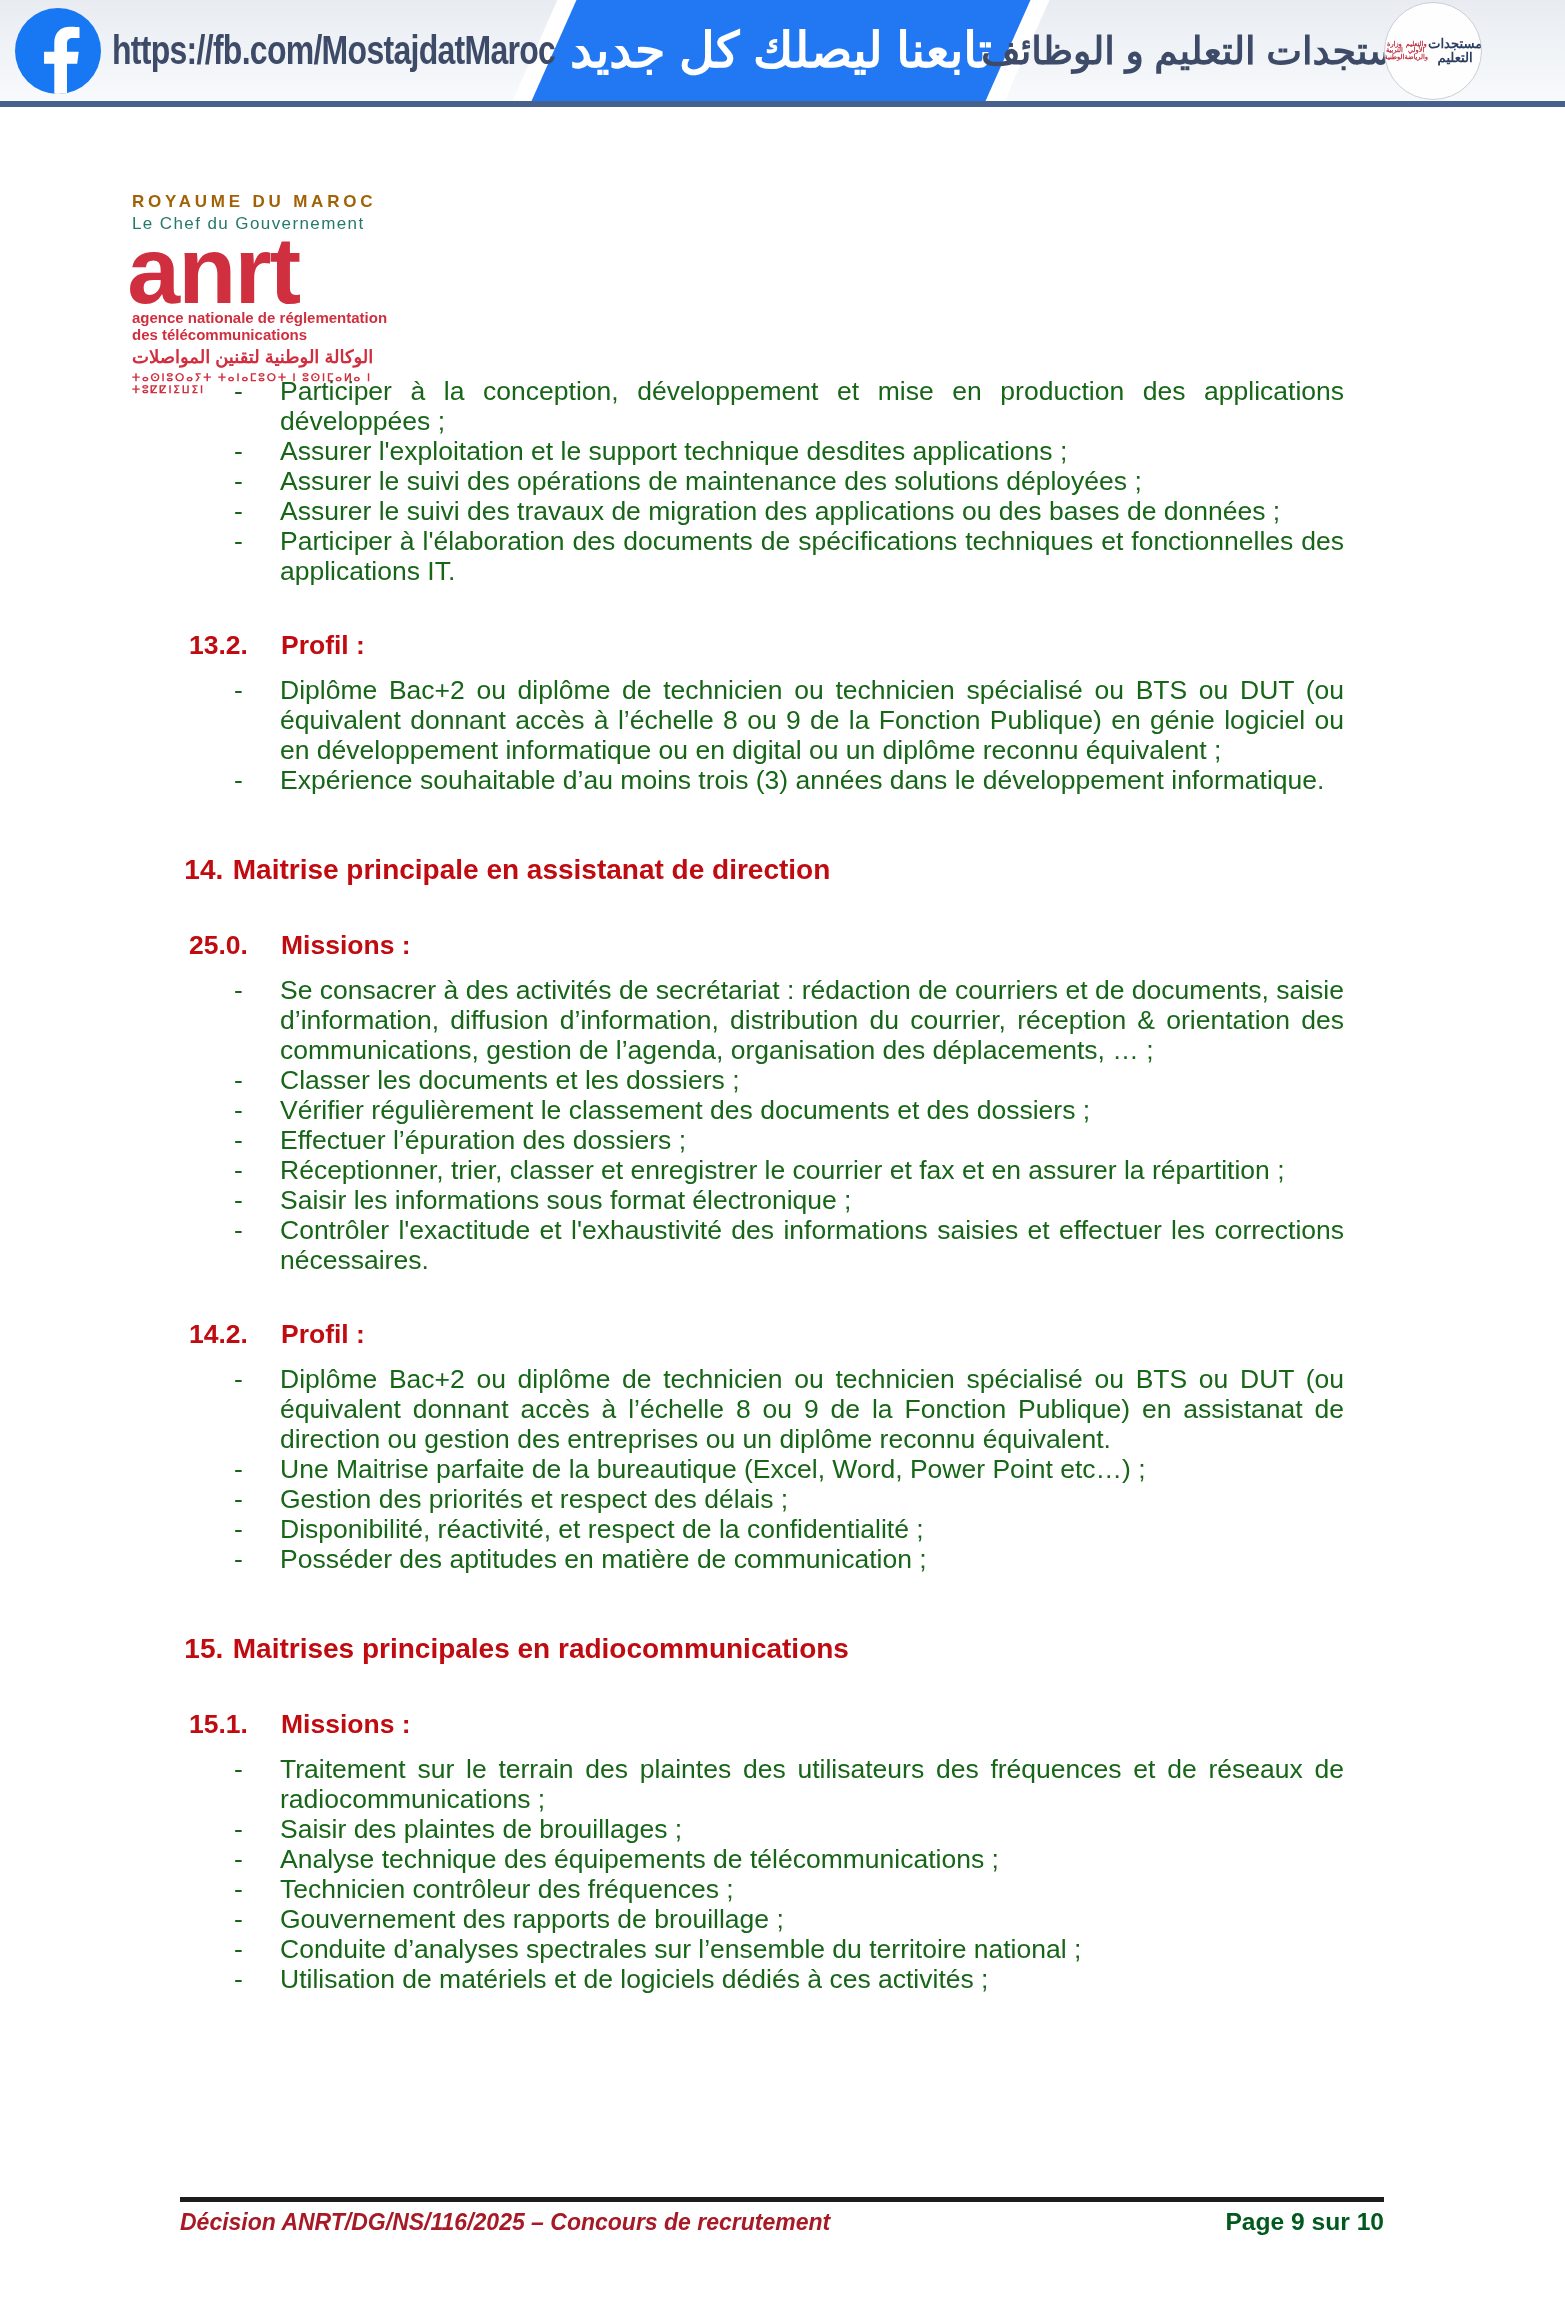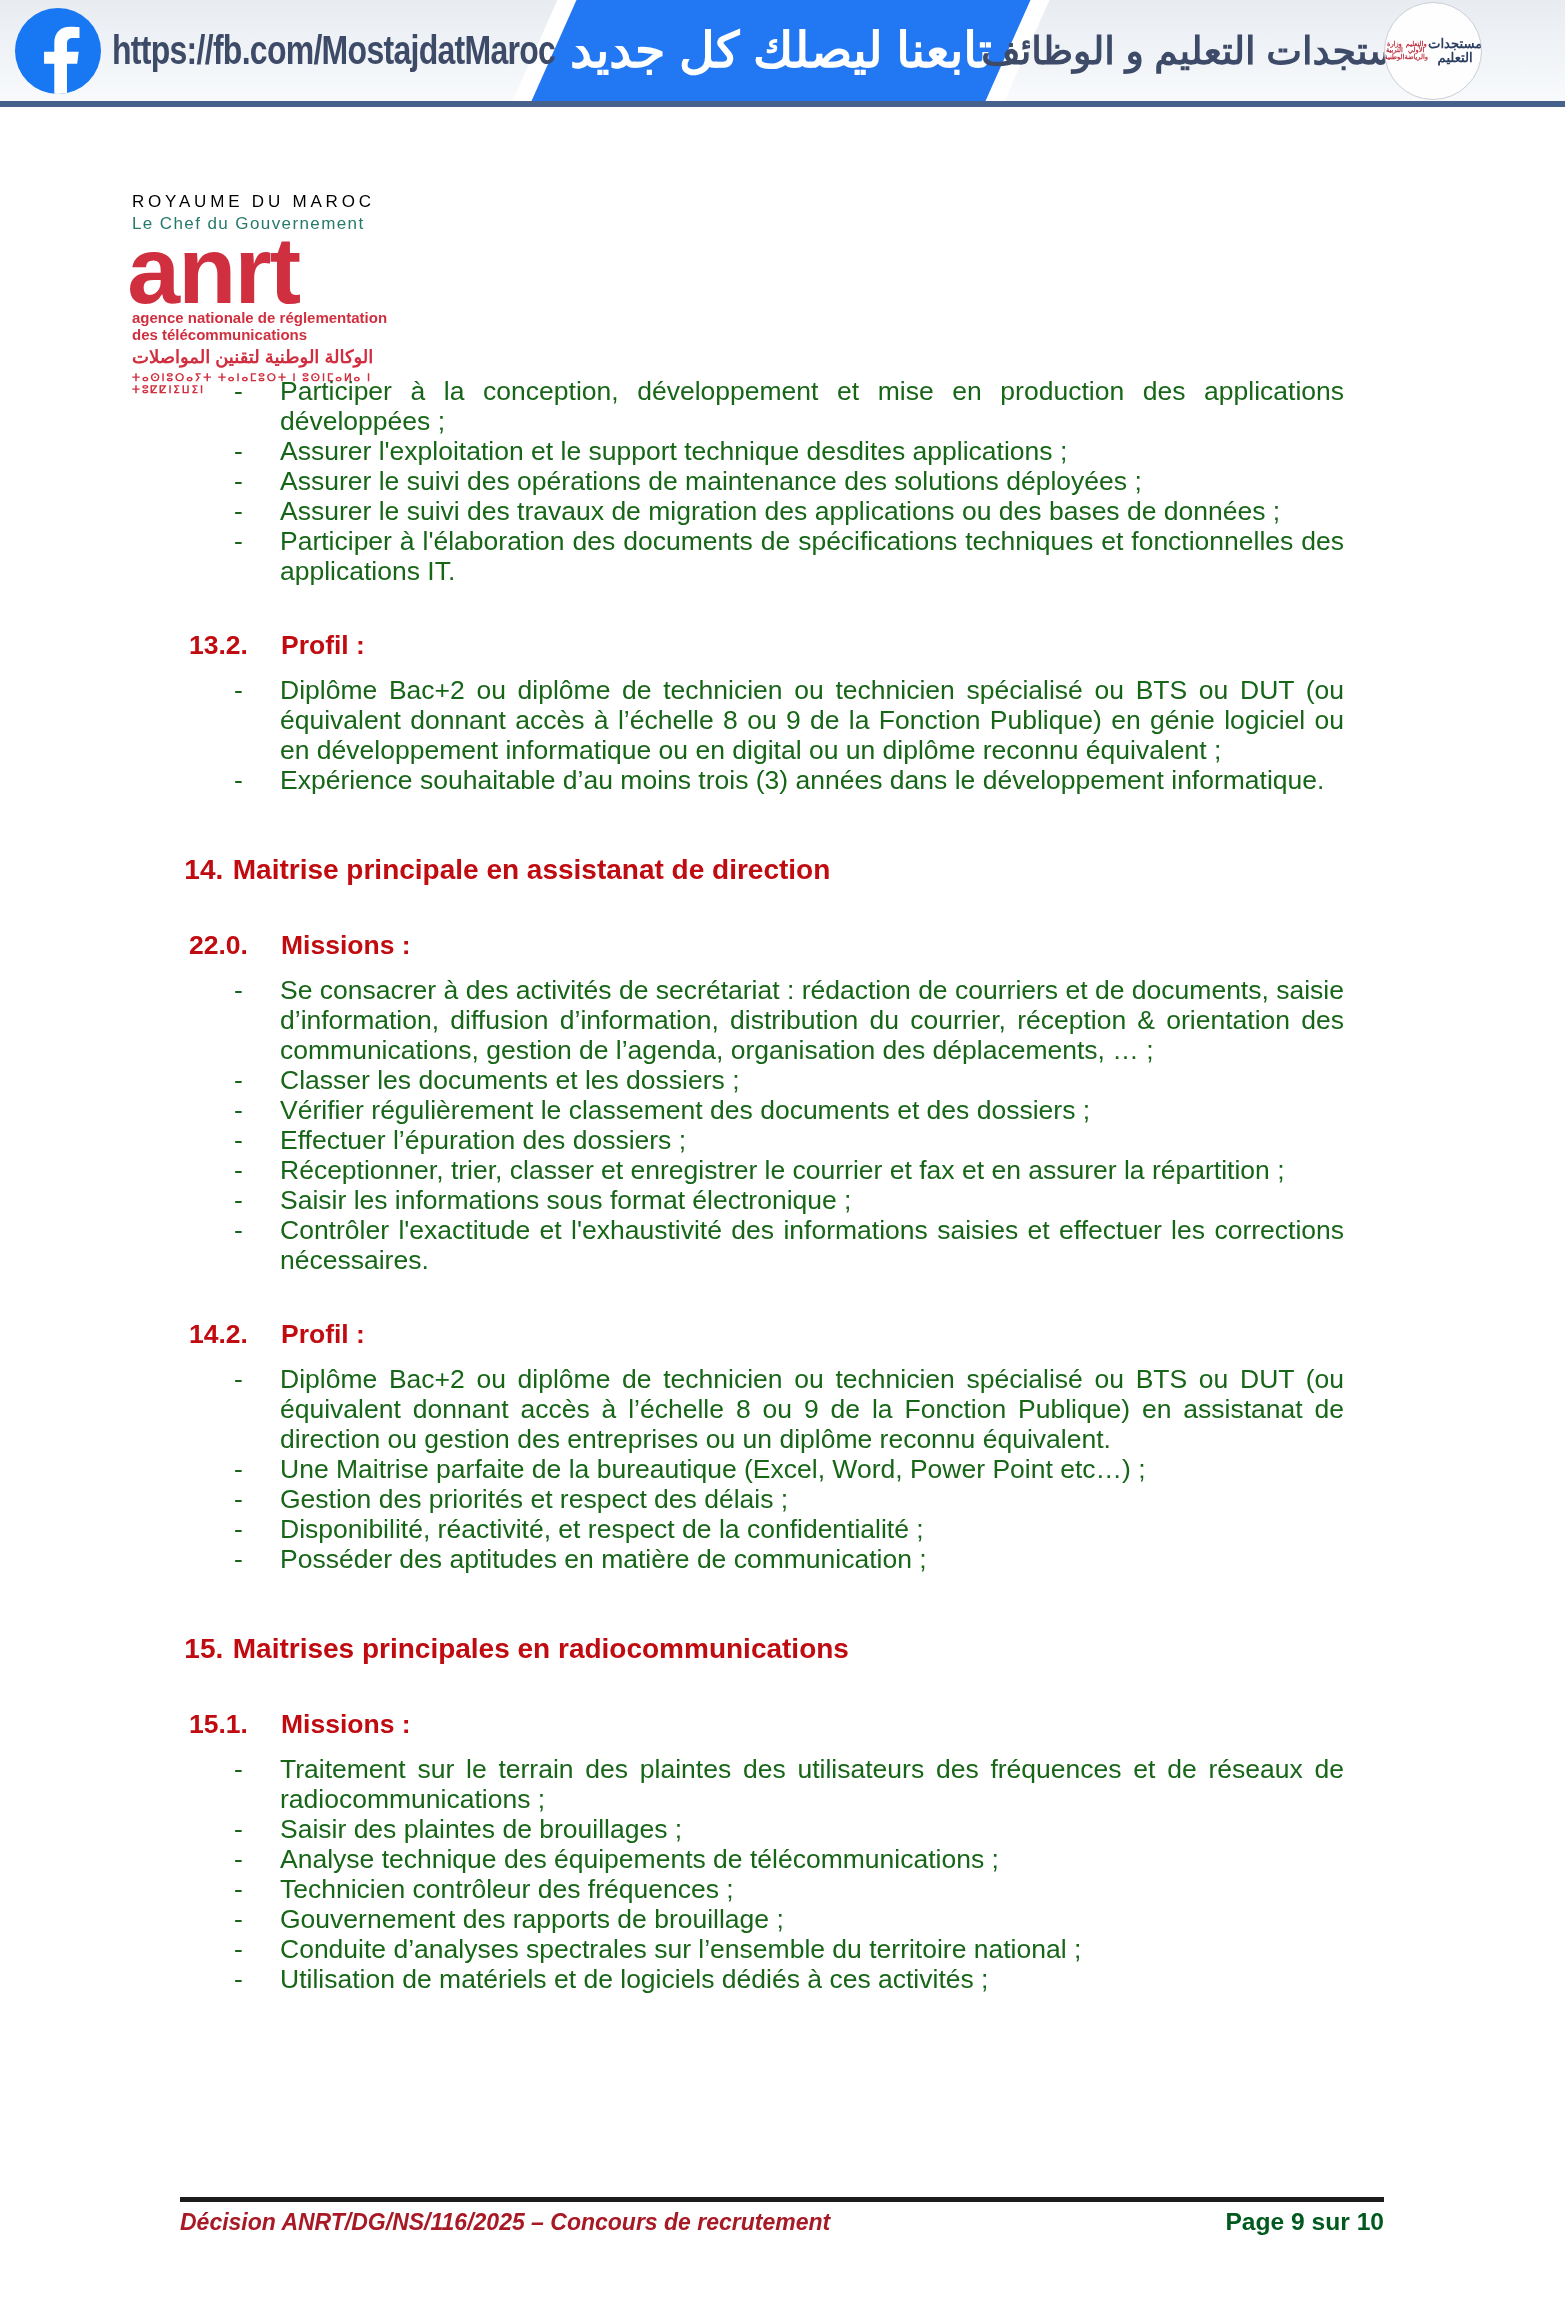--- a/index.html
+++ b/index.html
@@ -31,21 +31,21 @@
                background:#fefefe; border:0.9px solid #c9ced6; border-radius:50%;
                display:flex; flex-direction:row; align-items:center; justify-content:center;
                text-align:center; line-height:1.05; overflow:hidden; }
   .page-logo .crest { width:28px; height:30px; }
   .page-logo .tiny-red { font-size:6.6px; color:#c03040; font-weight:bold; }
   .page-logo .navy-line1 { font-size:13.2px; color:#2c3f63; font-weight:bold; margin-top:0.9px; }
   .page-logo .navy-line2 { font-size:12.3px; color:#7f1d1d; font-weight:bold; }
 
   
   .anrt { position:absolute; left:132px; top:192px; width:284px; }
-  .anrt .l1 { font-size:17px; font-weight:normal; color:#000000; letter-spacing:3.8px; }
+  .anrt .l1 { font-size:17px; font-weight:bold; color:#a16207; letter-spacing:3.8px; }
   .anrt .l2 { font-size:17px; color:#26796a; letter-spacing:1.4px; margin-top:1.9px; }
   .anrt .acro { font-size:95px; font-weight:bold; color:#d02f3f; line-height:59px;
                 letter-spacing:-1.9px; margin:7.6px 0 9.5px -4.7px; }
   .anrt .s1, .anrt .s2 { font-size:15px; font-weight:bold; color:#d02f3f; line-height:1.12; }
   .anrt .sar { font-size:18px; font-weight:bold; color:#d02f3f; margin-top:2.8px; text-align:left; direction:rtl; width:251px; }
   .anrt .stif { font-size:10.4px; font-weight:bold; color:#d02f3f; letter-spacing:1.9px; margin-top:2.8px; }
 
   
   .doc { position:absolute; left:189px; top:376px; width:1155px;
          color:#176618; font-size:26.5px; line-height:30px; }
@@ -157,21 +157,21 @@
           <span class="dash">-</span>
           <span class="btext">Expérience souhaitable d’au moins trois (3) années dans le développement informatique.</span>
         </div>
     </div>
 
     <div class="mainhead">
       <span class="mnum">14.</span><span class="mtitle">Maitrise principale en assistanat de direction</span>
     </div>
 
     <div class="subhead">
-      <span class="num">22.0.</span>
+      <span class="num">25.0.</span>
       <span class="stitle">Missions :</span>
     </div>
     <div class="bullets">
       <div class="bullet">
           <span class="dash">-</span>
           <span class="btext">Se consacrer à des activités de secrétariat : rédaction de courriers et de documents, saisie d’information, diffusion d’information, distribution du courrier, réception &amp; orientation des communications, gestion de l’agenda, organisation des déplacements, … ;</span>
         </div>
       <div class="bullet">
           <span class="dash">-</span>
           <span class="btext">Classer les documents et les dossiers ;</span>

